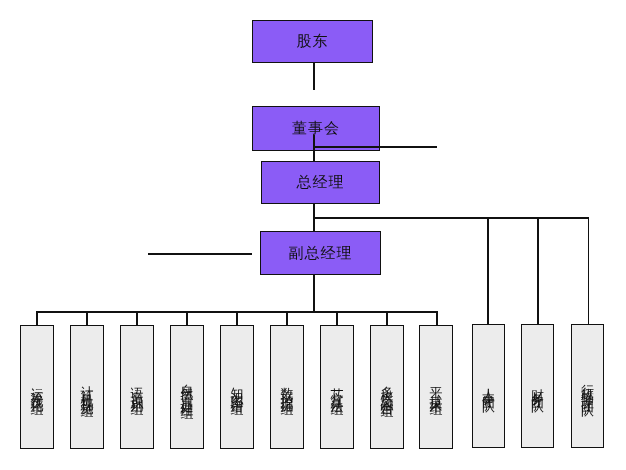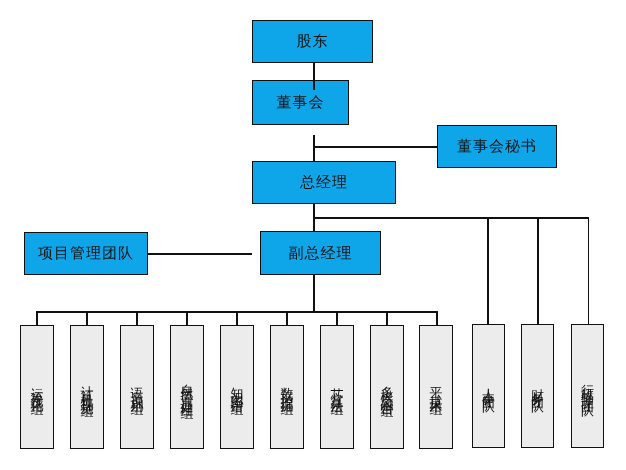--- a/index.html
+++ b/index.html
@@ -23,21 +23,21 @@
     width: 218px;
     text-align: center;
     font-size: 15px;
     line-height: 21px;
     font-weight: 500;
     letter-spacing: 0.2px;
     white-space: nowrap;
   }
   .box {
     position: absolute;
-    background: #0ea5e9;
+    background: #8b5cf6;
     border: 1.5px solid #111111;
     display: flex;
     align-items: center;
     justify-content: center;
     font-size: 15px;
     font-weight: 500;
     letter-spacing: 1px;
     box-sizing: border-box;
     white-space: nowrap;
   }
@@ -75,35 +75,29 @@
 <div class="canvas">
 
   <div class="title-note">
   </div>
 
   <div class="box" style="left:252px; top:20px; width:121px; height:43px;">
     <span>股东</span>
   </div>
 
 
-  <div class="box" style="left:252px; top:80px; width:97px; height:45px;">
+  <div class="box" style="left:252px; top:106px; width:128px; height:45px;">
     <span>董事会</span>
   </div>
 
-  <div class="box" style="left:437px; top:125px; width:120px; height:43px;">
-    <span>董事会秘书</span>
-  </div>
 
-  <div class="box" style="left:252px; top:161px; width:144px; height:43px;">
+  <div class="box" style="left:261px; top:161px; width:119px; height:43px;">
     <span>总经理</span>
   </div>
 
-  <div class="box" style="left:24px; top:232px; width:124px; height:43px;">
-    <span>项目管理团队</span>
-  </div>
 
   <div class="box" style="left:260px; top:231px; width:121px; height:44px;">
     <span>副总经理</span>
   </div>
 
   <div class="vline" style="left:313px; top:63px;  height:27px;"></div>
   <div class="vline" style="left:313px; top:135px; height:26px;"></div>
   <div class="hline" style="left:313px; top:146px; width:124px;"></div>
   <div class="vline" style="left:313px; top:204px; height:27px;"></div>
   <div class="hline" style="left:313px; top:217px; width:276px;"></div>

